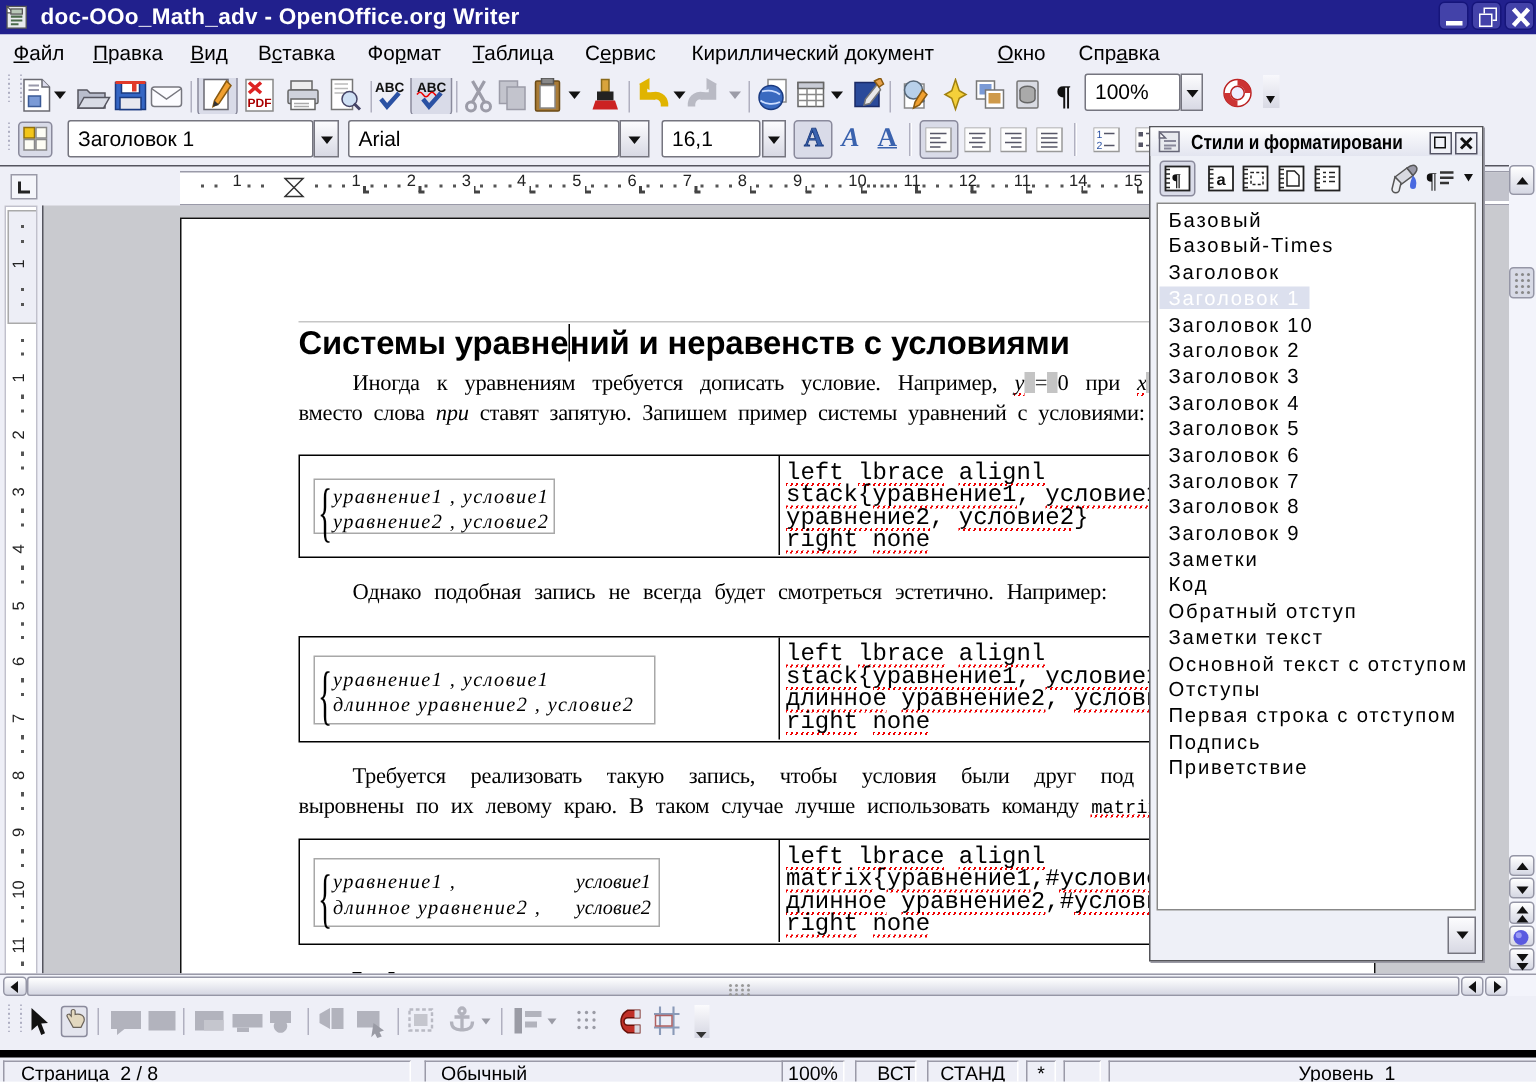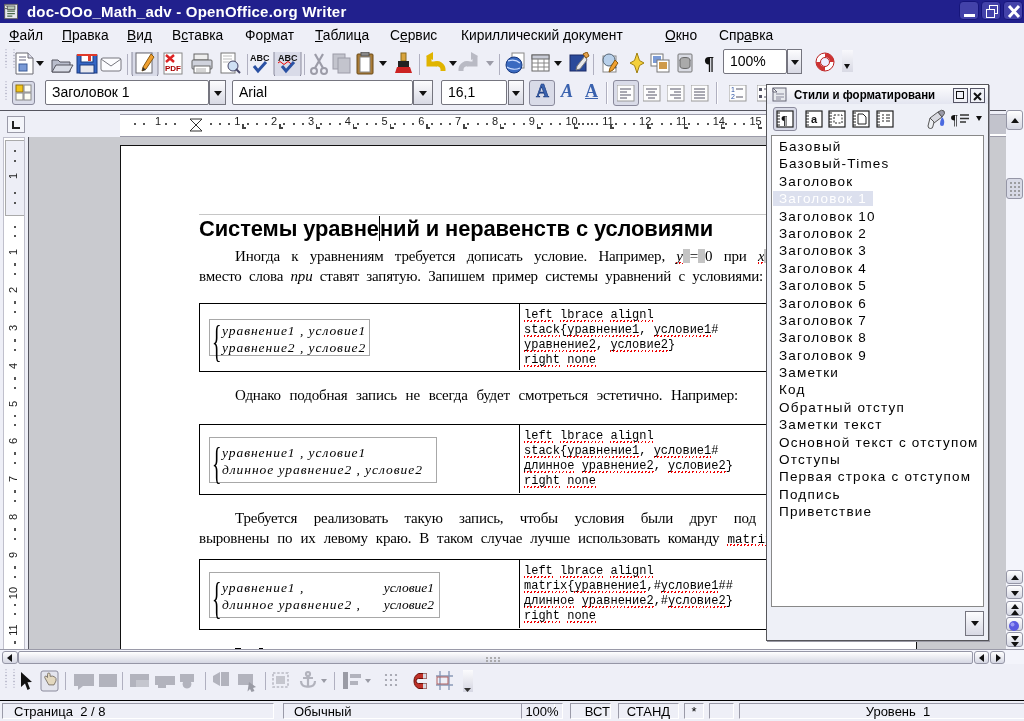--- a/index.html
+++ b/index.html
@@ -36,28 +36,28 @@
 
 #docclip{left:28px;top:137px;width:978px;height:512px;overflow:hidden;background:#c9cacf;border-left:1px solid #55555f;}
 #vruler{left:3px;top:137px;width:22px;height:513px;background:#fff;overflow:hidden;border:1px solid #c0c0cc;box-sizing:border-box;}
 .vnum{font-size:11px;color:#222;transform:rotate(-90deg);width:20px;text-align:center;left:-1px;}
 #page{left:91px;top:8px;width:795px;height:710px;background:#fff;border:1px solid #111;}
 .ser{font-family:"Liberation Serif",serif;}
 .mono{font-family:"Liberation Mono",monospace;}
 .sq{background:repeating-linear-gradient(115deg,#e00 0 1.2px,rgba(255,255,255,0) 1.2px 3.2px) left bottom/100% 2.4px no-repeat;}
 .fld{display:inline-block;width:7px;height:14px;background:#c4c4c4;vertical-align:-2px;}
 .fbox{border:1px solid #a8a8a8;position:absolute;box-sizing:border-box;}
-.codeline{white-space:pre;font-family:"Liberation Mono",monospace;font-size:12px;line-height:15px;}
+.codeline{white-space:pre;font-family:"Liberation Mono",monospace;font-size:16px;line-height:15px;}
 
 .sbtn{background:linear-gradient(#ffffff,#d5d7e3);border:1px solid #9596a6;border-radius:3px;box-sizing:border-box;}
 #vscroll{left:1006px;top:110px;width:18px;height:540px;background:#f3f4fb;}
 #hscroll{left:0;top:649px;width:1024px;height:15px;background:#f3f4fb;border-top:1px solid #9a9aa8;box-sizing:border-box;}
 
 #drawbar{left:0;top:664px;width:1024px;height:36px;background:#eeeff7;}
-#statusbar{left:0;top:700px;width:1024px;height:21px;background:#eeeff7;border-top:1px solid #000000;box-sizing:border-box;}
+#statusbar{left:0;top:700px;width:1024px;height:21px;background:#eeeff7;border-top:5px solid #000000;box-sizing:border-box;}
 .sfield{top:2px;height:16px;border:1px solid #9a9aa8;border-bottom-color:#fff;border-right-color:#fff;font-size:13px;color:#000;box-sizing:border-box;padding-top:0px;}
 
 #panel{left:766px;top:84px;width:223px;height:557px;background:#eef0f7;border:1px solid #55555a;box-sizing:border-box;box-shadow:1px 1px 0 #9a9aa5;}
 #plist{left:4px;top:50px;width:213px;height:472px;background:#fff;border:1px solid #888;box-sizing:border-box;overflow:hidden;padding-top:3px;}
 .pitem{height:17.4px;font-size:13.5px;color:#000;padding-left:7px;white-space:pre;letter-spacing:1.2px;}
 </style>
 </head>
 <body>
 
 <div class="abs" id="titlebar"></div>

